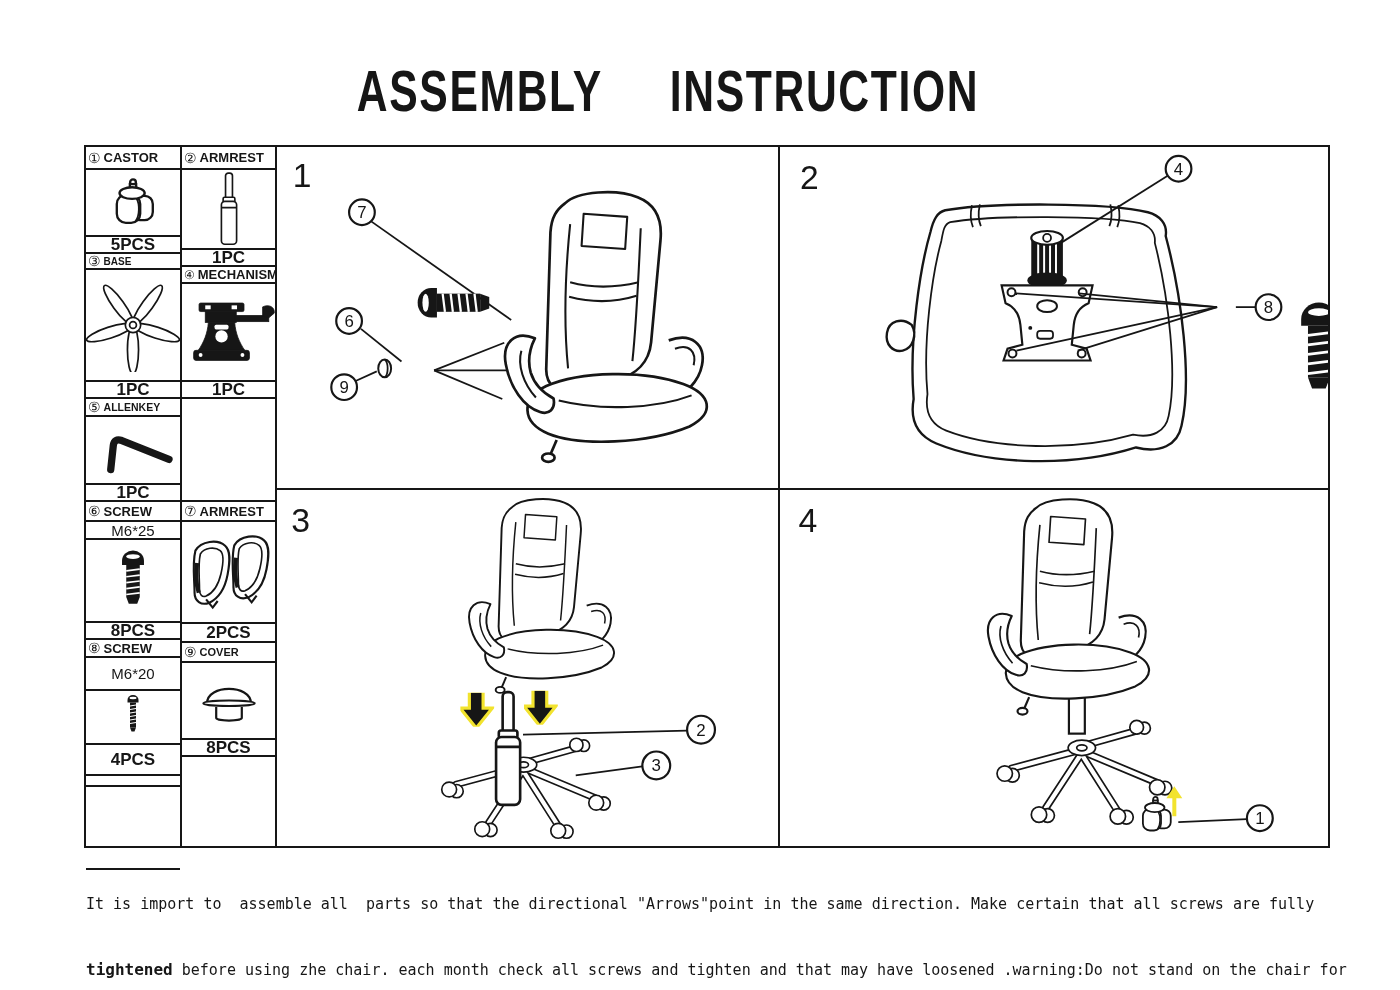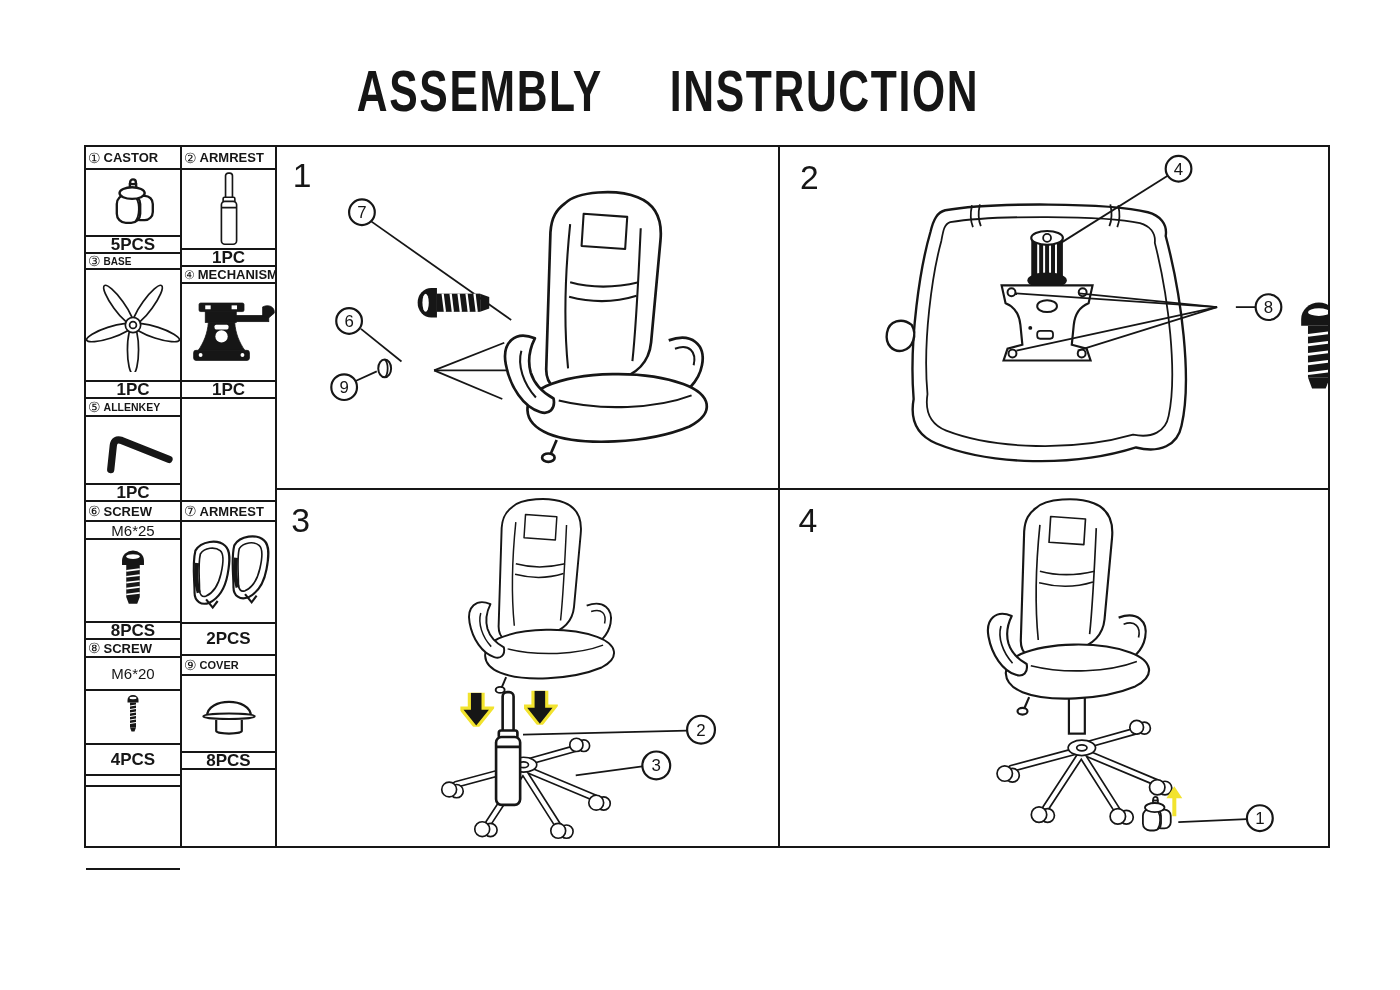--- a/index.html
+++ b/index.html
@@ -290,21 +290,21 @@
     <div class="cell hdr" style="height:20px">
       <span class="cnum">⑦</span>
       <span class="lbl">ARMREST</span>
     </div>
     <div class="cell img" style="height:102px">
       <svg width="92" height="84" viewBox="0 0 104 92">
         <use href="#sym-armrest" x="0" y="6" width="56" height="84"></use>
         <use href="#sym-armrest" x="44" y="0" width="56" height="84"></use>
       </svg>
     </div>
-    <div class="cell qty" style="height:32px">2PCS</div>
+    <div class="cell qty" style="height:19px">2PCS</div>
 
     <div class="cell hdr" style="height:20px">
       <span class="cnum">⑨</span>
       <span class="lbl" style="font-size:11px">COVER</span>
     </div>
     <div class="cell img" style="height:77px">
       <svg width="64" height="55" viewBox="0 0 70 60">
           <use href="#sym-cover"></use>
         </svg>
     </div>
@@ -442,16 +442,18 @@
       <path d="M394,328 L394,310 L388,310 L396,298 L404,310 L398,310 L398,328 Z" fill="#f2e32e"></path>
       <line x1="400" y1="334" x2="469" y2="331" stroke="#161616" stroke-width="1.8"></line>
       <g>
         <circle cx="482" cy="330" r="13" fill="#fff" stroke="#161616" stroke-width="2.2"></circle>
         <text class="cnumtxt" x="482" y="336">1</text>
       </g>
     </svg>
   </div>
 
   <div class="footer">
+    <div>It is import to  assemble all  parts so that the directional "Arrows"point in the same direction. Make certain that all screws are fully</div>
+    <div><b>tightened</b><span> before using zhe chair. each month check all screws and tighten and that may have loosened .warning:Do not stand on the chair for</span></div>
     
   </div>
 
 </div>
 
 </body></html>

